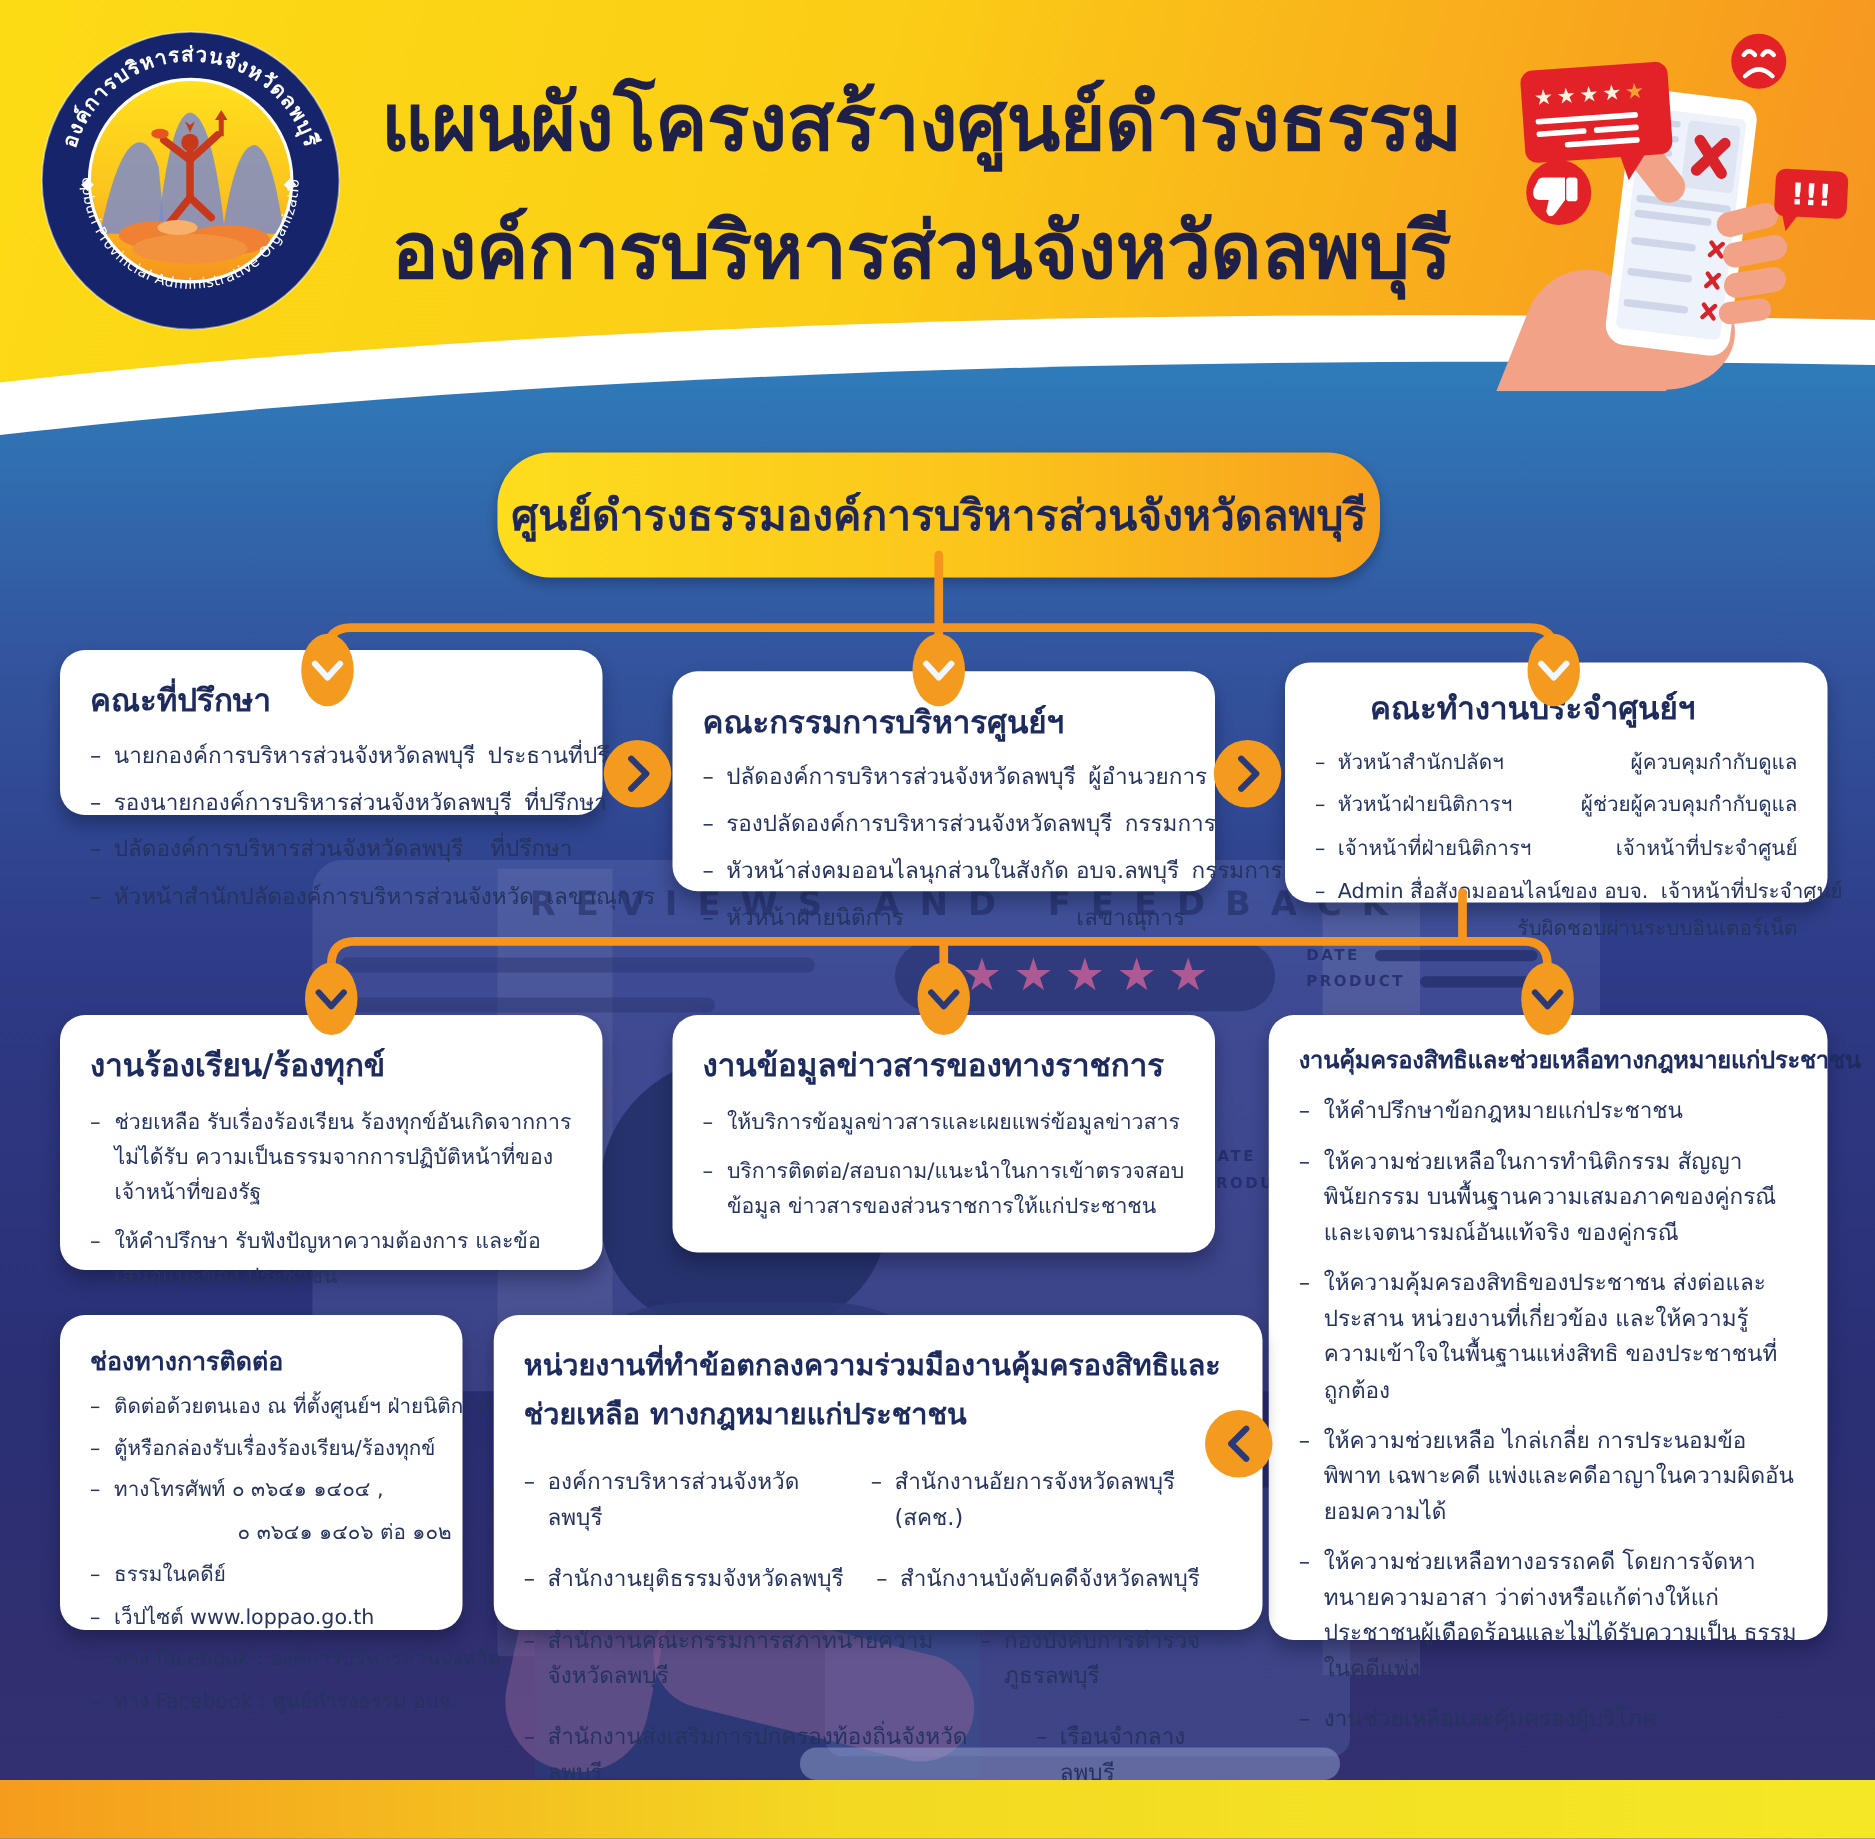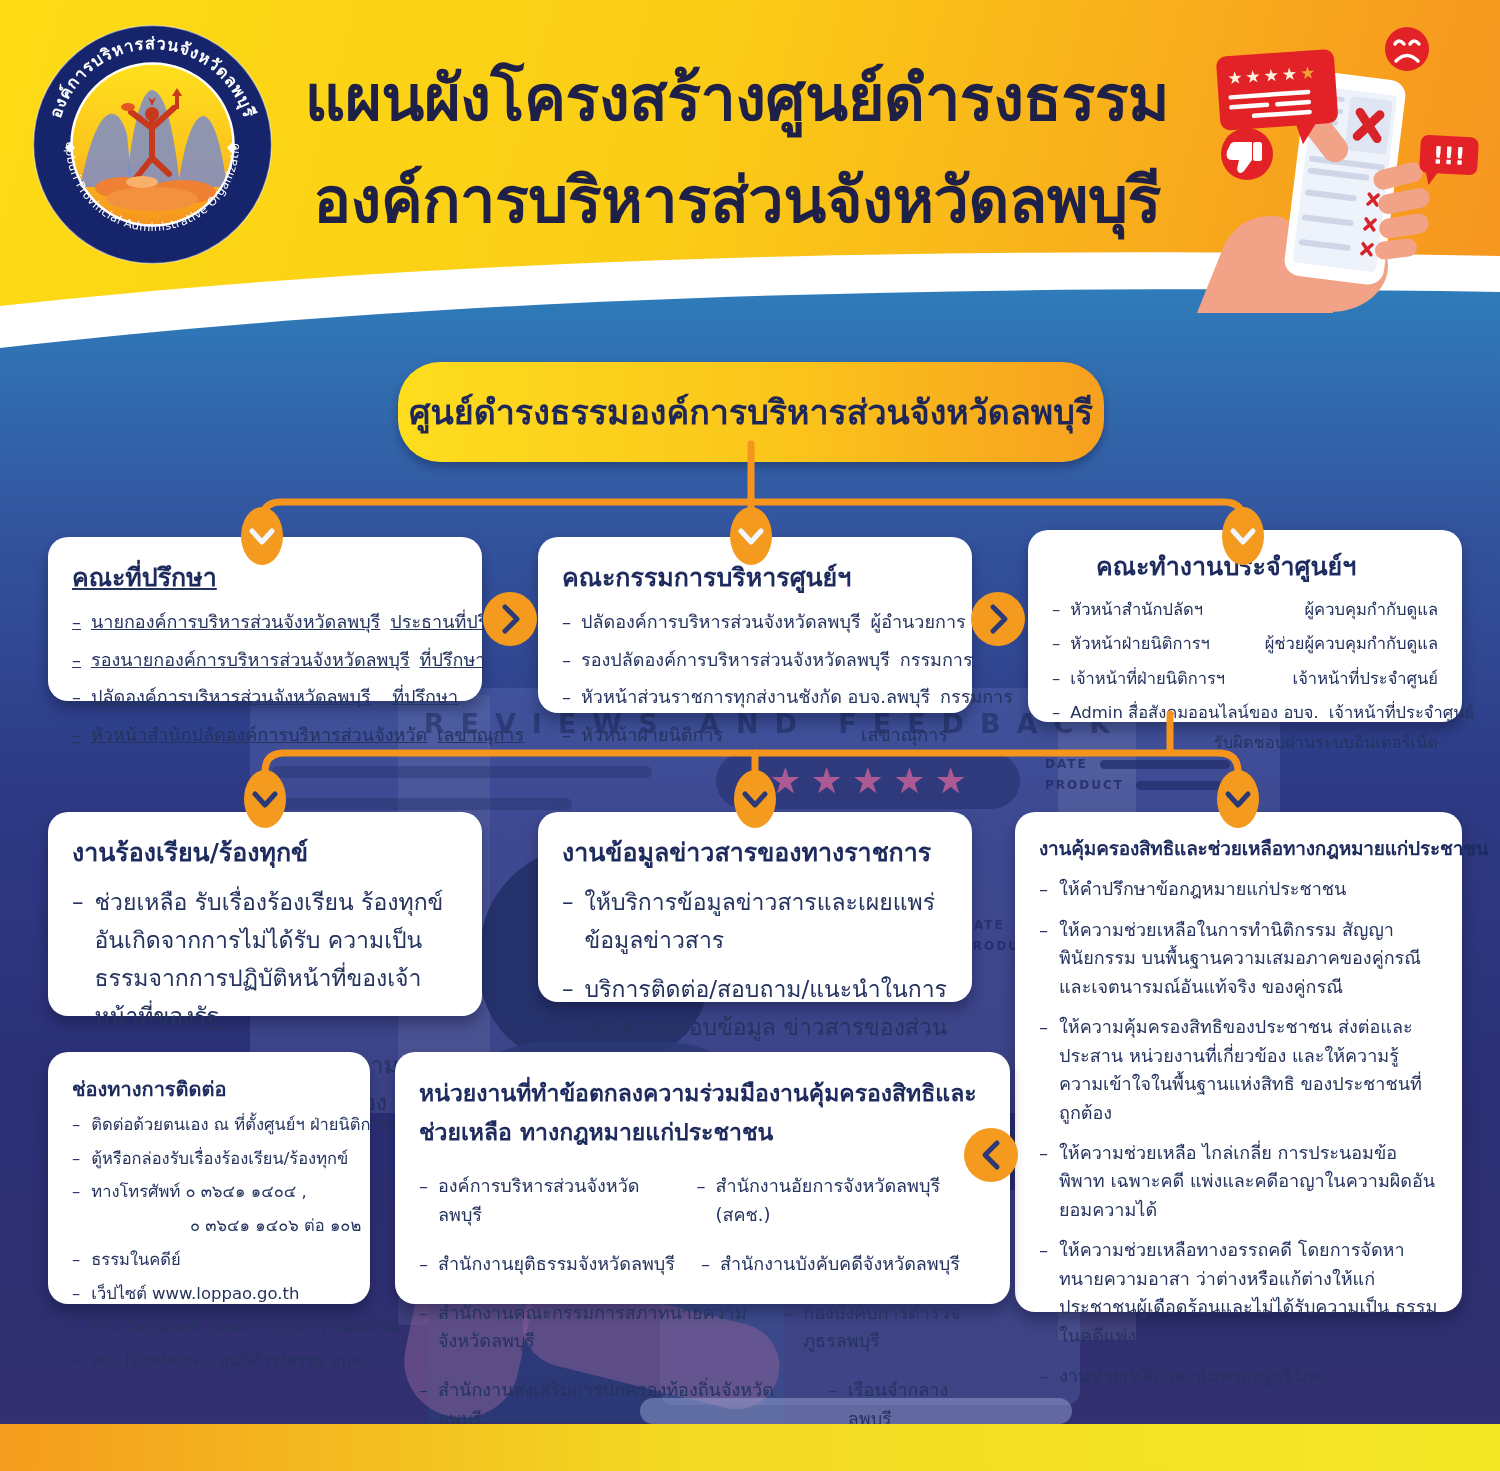--- a/index.html
+++ b/index.html
@@ -54,33 +54,33 @@
   .box{position:absolute;z-index:2;background:#fff;border-radius:20px;color:#25335F;
     box-shadow:0 8px 14px rgba(8,12,40,.35);padding:22px 24px;box-sizing:border-box;}
   .box h2{margin:0 0 10px 0;font-size:25px;font-weight:800;color:#1D2B5E;line-height:1.55;}
   .box-staff h2{padding-left:44px;}
   .orow{display:flex;justify-content:space-between;align-items:baseline;margin-top:9px;font-size:18px;line-height:1.6;}
   .orow .name{display:flex;white-space:nowrap;}
   .orow .name::before{content:"–";margin-right:10px;flex:0 0 auto;}
   .orow .role{white-space:nowrap;margin-left:10px;}
   .box-staff .orow{font-size:16.5px;margin-top:8px;}
   .staff-note{margin-top:4px;text-align:right;font-size:16.5px;line-height:1.6;}
-  .blist .li{display:flex;margin-top:11px;font-size:23px;line-height:1.65;}
+  .blist .li{display:flex;margin-top:11px;font-size:17px;line-height:1.65;}
   .blist .li::before{content:"–";margin-right:11px;flex:0 0 auto;}
   .box-legal h2{font-size:19px;white-space:nowrap;letter-spacing:-.2px;}
   .box-legal .li{font-size:18px;line-height:1.58;margin-top:12px;}
   .box-contact h2{font-size:20px;margin-bottom:4px;}
   .box-contact .li{font-size:16.5px;margin-top:7px;line-height:1.62;white-space:nowrap;}
   .box-contact .li.sub{margin-left:118px;}
   .box-contact .li.sub::before{display:none;}
   .box-partners h2{font-size:23px;line-height:1.7;margin-bottom:12px;}
   .prow{display:flex;gap:26px;margin-top:20px;font-size:18px;line-height:1.6;}
   .pcell{display:flex;}
   .pcell::before{content:"–";margin-right:10px;flex:0 0 auto;}
-  .box-advisors{left:48px;top:537px;width:434px;height:164px;text-decoration:underline;}
+  .box-advisors{left:48px;top:520px;width:434px;height:132px;}
   .box-committee{left:538px;top:537px;width:434px;height:176px;}
   .box-staff{left:1028px;top:530px;width:434px;height:192px;padding-top:18px;}
   .box-complaints{left:48px;top:812px;width:434px;height:204px;}
   .box-information{left:538px;top:812px;width:434px;height:190px;}
   .box-legal{left:1015px;top:812px;width:447px;height:500px;}
   .box-contact{left:48px;top:1052px;width:322px;height:252px;}
   .box-partners{left:395px;top:1052px;width:615px;height:252px;}
 </style>
 </head>
 <body>
@@ -304,21 +304,21 @@
           <span class="name">ปลัดองค์การบริหารส่วนจังหวัดลพบุรี</span>
           <span class="role">ผู้อำนวยการ</span>
         </div>
 
         <div class="orow">
           <span class="name">รองปลัดองค์การบริหารส่วนจังหวัดลพบุรี</span>
           <span class="role">กรรมการ</span>
         </div>
 
         <div class="orow">
-          <span class="name">หัวหน้าส่วนราชการทุกส่งานชังกัด อบจ.ลพบุรี</span>
+          <span class="name">หัวหน้าส่งคมออนไลนุกส่วนในสังกัด อบจ.ลพบุรี</span>
           <span class="role">กรรมการ</span>
         </div>
 
         <div class="orow">
           <span class="name">หัวหน้าฝ่ายนิติการ</span>
           <span class="role">เลขาณุการ</span>
         </div>
       </div>
   </div>
 

